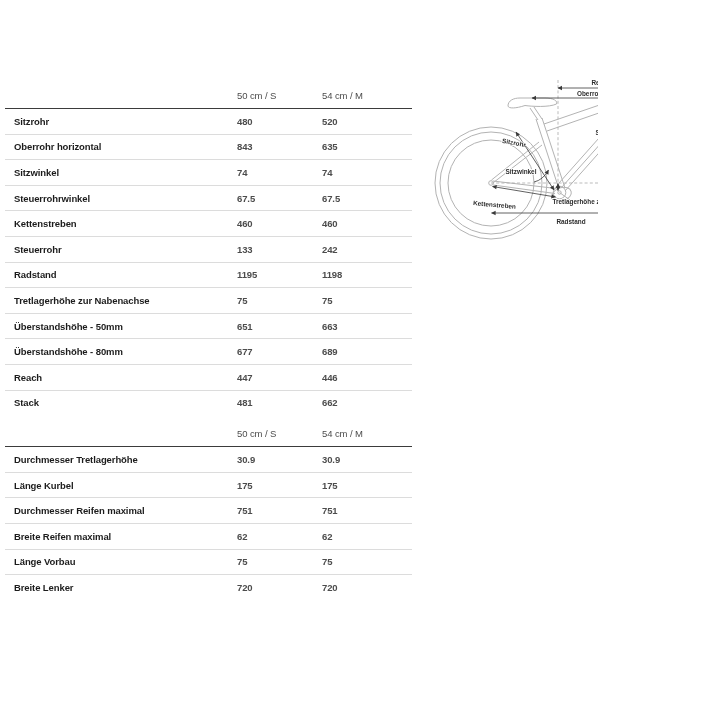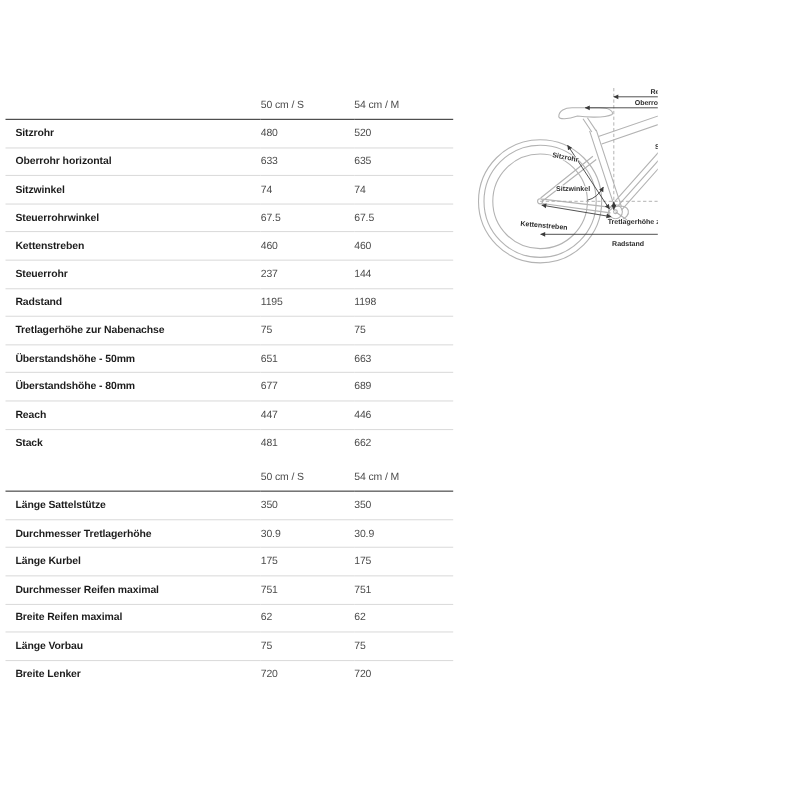--- a/index.html
+++ b/index.html
@@ -11,21 +11,21 @@
   table.geo col.c-s{width:85px;}
   table.geo col.c-m{width:90px;}
   table.geo thead th{height:21px;vertical-align:bottom;text-align:left;font-weight:400;
         font-size:9.5px;color:#4c4c4c;padding:0 0 7px 0;letter-spacing:-0.1px;
         border-bottom:1.6px solid #3b3b3b;}
   table.geo.second thead th{height:24px;}
   table.geo tbody td{height:24.6px;border-bottom:1px solid #dcdcdc;font-size:9.5px;
         vertical-align:middle;padding:0;letter-spacing:-0.1px;}
   table.geo tbody tr:last-child td{border-bottom:none;}
   td.lbl{font-weight:700;color:#1c1c1c;padding-left:9px !important;}
-  td.val{font-weight:400;color:#4c4c4c;margin-left:12px;}
+  td.val{font-weight:700;color:#4c4c4c;margin-left:12px;}
   .diagram{position:absolute;left:428px;top:70px;width:292px;height:175px;}
   .bike-line{stroke:#b3b3b3;fill:none;stroke-width:1;}
   .dim-line{stroke:#3a3a3a;fill:none;stroke-width:0.8;}
   .dash-line{stroke:#a9a9a9;fill:none;stroke-width:0.8;stroke-dasharray:3 2.2;}
   .dia-label{font:700 6.4px "Liberation Sans","DejaVu Sans",sans-serif;fill:#2d2d2d;
         paint-order:stroke;stroke:#ffffff;stroke-width:1.4px;}
 </style>
 </head>
 <body>
 
@@ -49,21 +49,21 @@
       <tbody>
 
           <tr>
             <td class="lbl">Sitzrohr</td>
             <td class="val">480</td>
             <td class="val">520</td>
           </tr>
 
           <tr>
             <td class="lbl">Oberrohr horizontal</td>
-            <td class="val">633</td>
+            <td class="val">843</td>
             <td class="val">635</td>
           </tr>
 
           <tr>
             <td class="lbl">Sitzwinkel</td>
             <td class="val">74</td>
             <td class="val">74</td>
           </tr>
 
           <tr>
@@ -73,22 +73,22 @@
           </tr>
 
           <tr>
             <td class="lbl">Kettenstreben</td>
             <td class="val">460</td>
             <td class="val">460</td>
           </tr>
 
           <tr>
             <td class="lbl">Steuerrohr</td>
-            <td class="val">237</td>
-            <td class="val">144</td>
+            <td class="val">133</td>
+            <td class="val">242</td>
           </tr>
 
           <tr>
             <td class="lbl">Radstand</td>
             <td class="val">1195</td>
             <td class="val">1198</td>
           </tr>
 
           <tr>
             <td class="lbl">Tretlagerhöhe zur Nabenachse</td>
@@ -130,25 +130,20 @@
         </colgroup>
       <thead>
         <tr>
           <th></th>
           <th>50 cm / S</th>
           <th>54 cm / M</th>
         </tr>
       </thead>
       <tbody>
 
-          <tr>
-            <td class="lbl">Länge Sattelstütze</td>
-            <td class="val">350</td>
-            <td class="val">350</td>
-          </tr>
 
           <tr>
             <td class="lbl">Durchmesser Tretlagerhöhe</td>
             <td class="val">30.9</td>
             <td class="val">30.9</td>
           </tr>
 
 
           <tr>
             <td class="lbl">Länge Kurbel</td>

